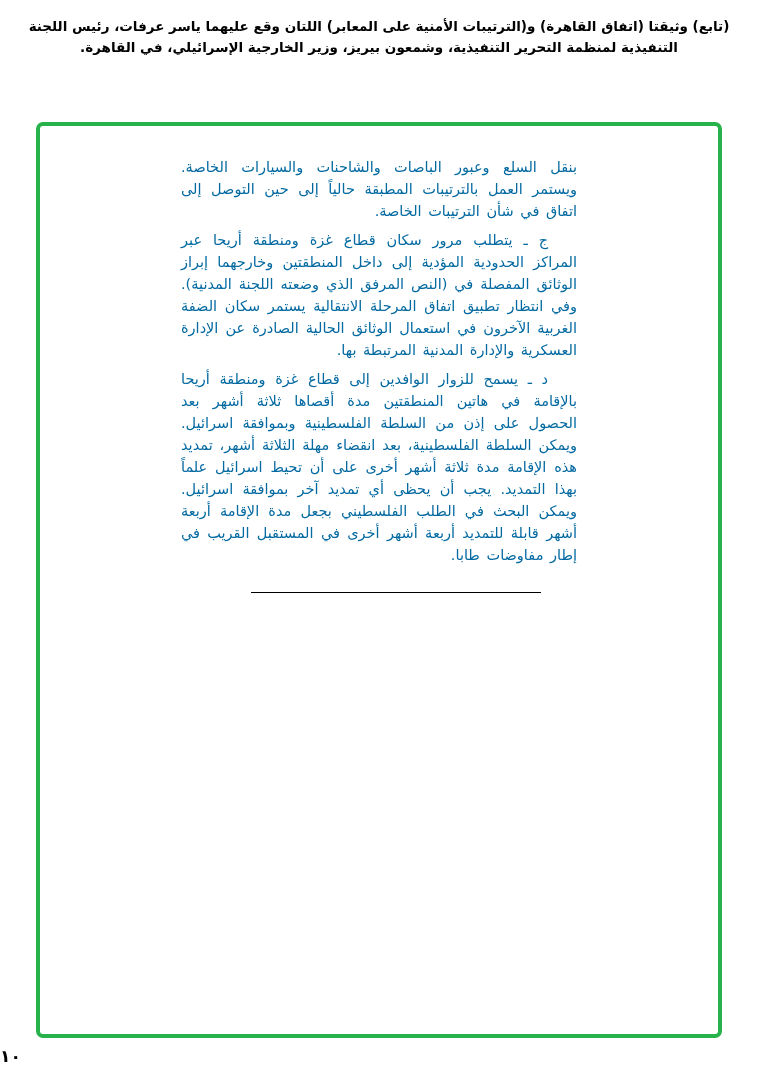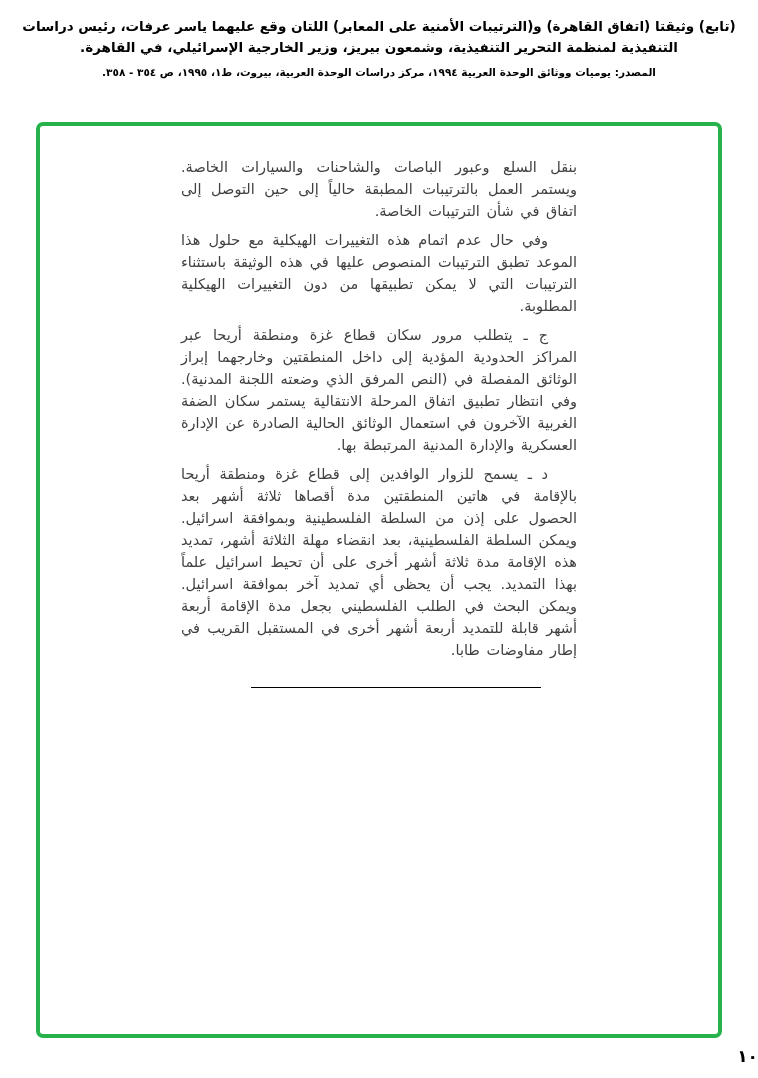--- a/index.html
+++ b/index.html
@@ -44,21 +44,21 @@
     border: 4px solid #28b24b;
     border-radius: 7px;
     background: #ffffff;
   }
   
   .text-column {
     direction: rtl;
     width: 396px;
     margin: 30px auto 0 auto;
     text-align: justify;
-    color: #404040;
+    color: #0369a1;
   }
   .text-column p {
     font-size: 14.5px;
     line-height: 22px;
     margin: 0 0 7px 0;
     word-spacing: 2px;
   }
   .text-column p.indent {
     text-indent: 2em;
   }
@@ -71,42 +71,40 @@
     border-top: 1.5px solid #000;
     margin: 26px auto 0 auto;
     transform: translateX(17px); 
   }
   
   .page-number {
     position: absolute;
     bottom: 12px;
     left: 0;
     width: 100%;
-    text-align: right;
+    text-align: left;
     font-size: 17px;
     font-weight: bold;
     color: #000;
     direction: rtl;
   }
 </style>
 </head>
 <body>
 
 <div class="page">
 
   <div class="header">
-    <div class="title-line">(تابع) وثيقتا (اتفاق القاهرة) و(الترتيبات الأمنية على المعابر) اللتان وقع عليهما ياسر عرفات، رئيس دراسات</div>
+    <div class="title-line">(تابع) وثيقتا (اتفاق القاهرة) و(الترتيبات الأمنية على المعابر) اللتان وقع عليهما ياسر عرفات، رئيس اللجنة</div>
     <div class="title-line">التنفيذية لمنظمة التحرير التنفيذية، وشمعون بيريز، وزير الخارجية الإسرائيلي، في القاهرة.</div>
-    <div class="source-line">المصدر: يوميات ووثائق الوحدة العربية ١٩٩٤، مركز دراسات الوحدة العربية، بيروت، ط١، ١٩٩٥، ص ٣٥٤ - ٣٥٨.</div>
   </div>
 
   <div class="frame" style="border-color: rgb(40, 178, 75);">
     <div class="text-column">
       <p>بنقل السلع وعبور الباصات والشاحنات والسيارات الخاصة. ويستمر العمل بالترتيبات المطبقة حالياً إلى حين التوصل إلى اتفاق في شأن الترتيبات الخاصة.</p>
-      <p class="indent">وفي حال عدم اتمام هذه التغييرات الهيكلية مع حلول هذا الموعد تطبق الترتيبات المنصوص عليها في هذه الوثيقة باستثناء الترتيبات التي لا يمكن تطبيقها من دون التغييرات الهيكلية المطلوبة.</p>
       <p class="indent">ج ـ يتطلب مرور سكان قطاع غزة ومنطقة أريحا عبر المراكز الحدودية المؤدية إلى داخل المنطقتين وخارجهما إبراز الوثائق المفصلة في (النص المرفق الذي وضعته اللجنة المدنية). وفي انتظار تطبيق اتفاق المرحلة الانتقالية يستمر سكان الضفة الغربية الآخرون في استعمال الوثائق الحالية الصادرة عن الإدارة العسكرية والإدارة المدنية المرتبطة بها.</p>
       <p class="indent gap-before">د ـ يسمح للزوار الوافدين إلى قطاع غزة ومنطقة أريحا بالإقامة في هاتين المنطقتين مدة أقصاها ثلاثة أشهر بعد الحصول على إذن من السلطة الفلسطينية وبموافقة اسرائيل. ويمكن السلطة الفلسطينية، بعد انقضاء مهلة الثلاثة أشهر، تمديد هذه الإقامة مدة ثلاثة أشهر أخرى على أن تحيط اسرائيل علماً بهذا التمديد. يجب أن يحظى أي تمديد آخر بموافقة اسرائيل. ويمكن البحث في الطلب الفلسطيني بجعل مدة الإقامة أربعة أشهر قابلة للتمديد أربعة أشهر أخرى في المستقبل القريب في إطار مفاوضات طابا.</p>
     </div>
     <hr class="separator-line">
   </div>
 
   <div class="page-number">١٠</div>
 
 </div>
 

